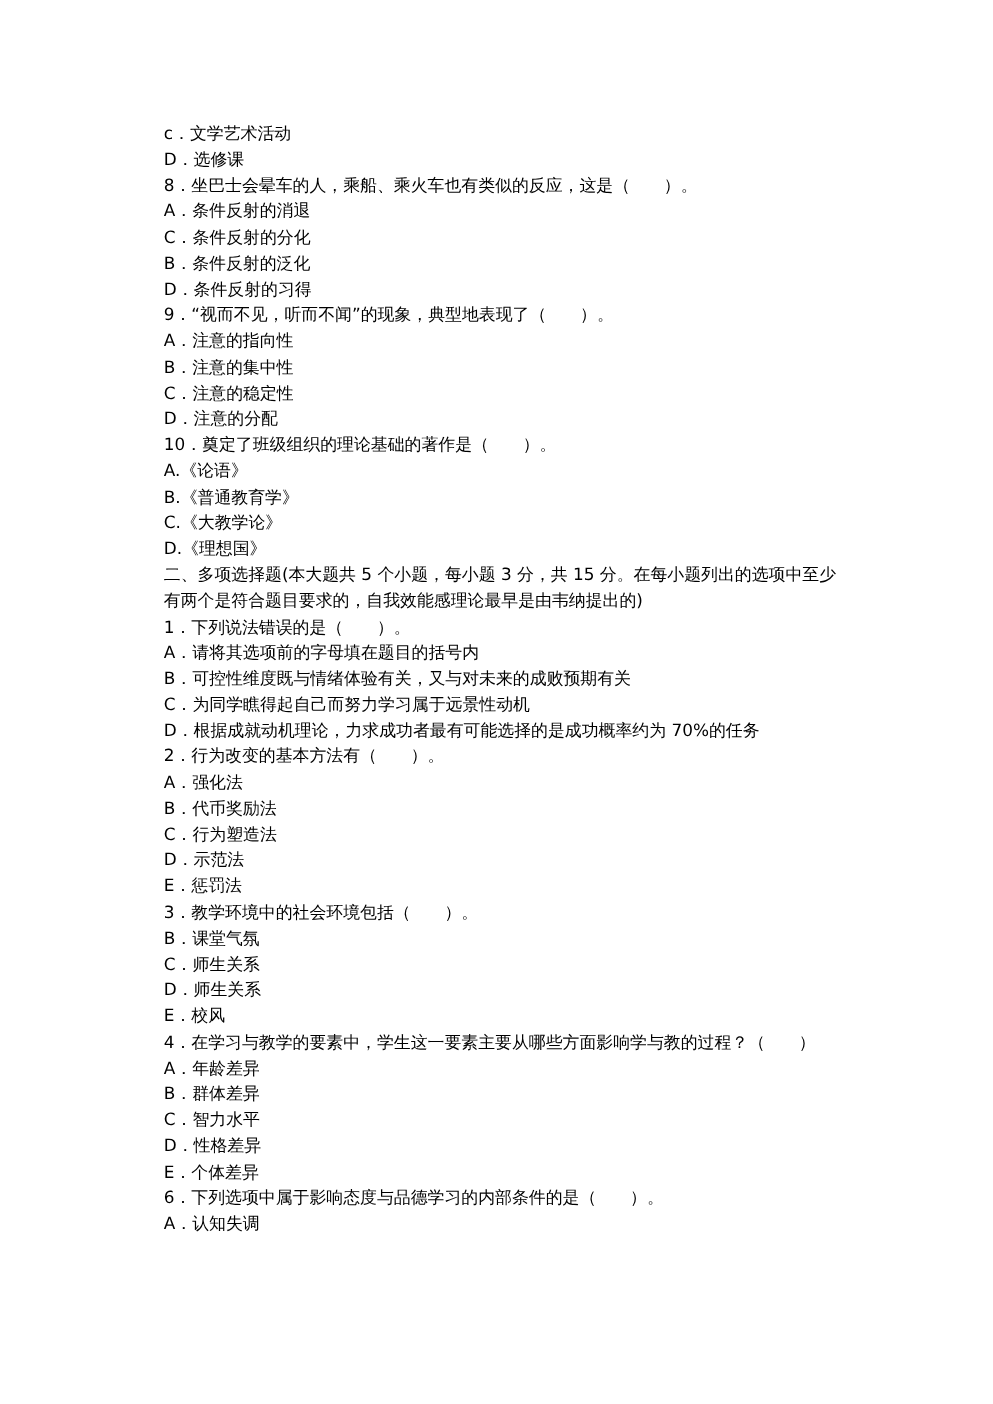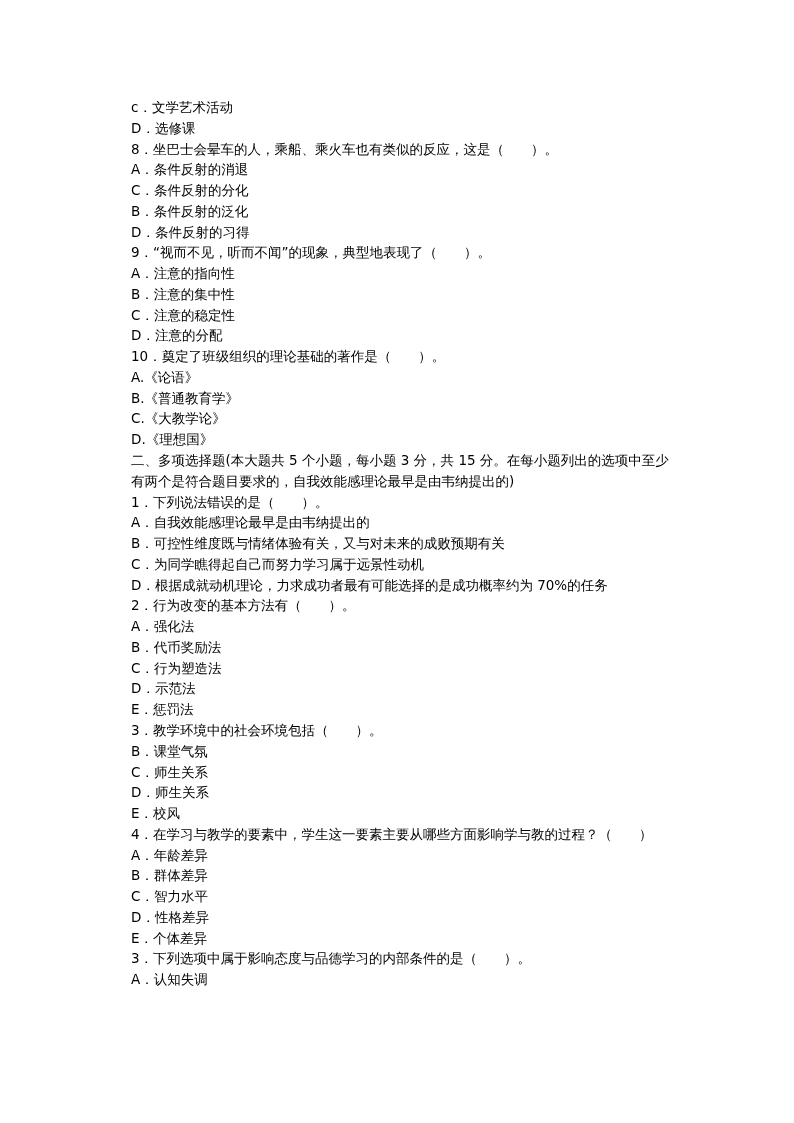--- a/index.html
+++ b/index.html
@@ -34,36 +34,36 @@
   <div class="line">C．注意的稳定性</div>
   <div class="line">D．注意的分配</div>
   <div class="line">10．奠定了班级组织的理论基础的著作是（　　）。</div>
   <div class="line">A.《论语》</div>
   <div class="line">B.《普通教育学》</div>
   <div class="line">C.《大教学论》</div>
   <div class="line">D.《理想国》</div>
   <div class="line">二、多项选择题(本大题共 5 个小题，每小题 3 分，共 15 分。在每小题列出的选项中至少</div>
   <div class="line">有两个是符合题目要求的，自我效能感理论最早是由韦纳提出的)</div>
   <div class="line">1．下列说法错误的是（　　）。</div>
-  <div class="line">A．自我效能感理论最早是由韦纳提出的</div>
+  <div class="line">A．请将其选项前的字母填在题目的括号内</div>
   <div class="line">B．可控性维度既与情绪体验有关，又与对未来的成败预期有关</div>
   <div class="line">C．为同学瞧得起自己而努力学习属于远景性动机</div>
   <div class="line">D．根据成就动机理论，力求成功者最有可能选择的是成功概率约为 70%的任务</div>
   <div class="line">2．行为改变的基本方法有（　　）。</div>
   <div class="line">A．强化法</div>
   <div class="line">B．代币奖励法</div>
   <div class="line">C．行为塑造法</div>
   <div class="line">D．示范法</div>
   <div class="line">E．惩罚法</div>
   <div class="line">3．教学环境中的社会环境包括（　　）。</div>
   <div class="line">B．课堂气氛</div>
   <div class="line">C．师生关系</div>
   <div class="line">D．师生关系</div>
   <div class="line">E．校风</div>
   <div class="line">4．在学习与教学的要素中，学生这一要素主要从哪些方面影响学与教的过程？（　　）</div>
   <div class="line">A．年龄差异</div>
   <div class="line">B．群体差异</div>
   <div class="line">C．智力水平</div>
   <div class="line">D．性格差异</div>
   <div class="line">E．个体差异</div>
-  <div class="line">3．下列选项中属于影响态度与品德学习的内部条件的是（　　）。</div>
+  <div class="line">6．下列选项中属于影响态度与品德学习的内部条件的是（　　）。</div>
   <div class="line">A．认知失调</div>
 </div>
 
 </body></html>

